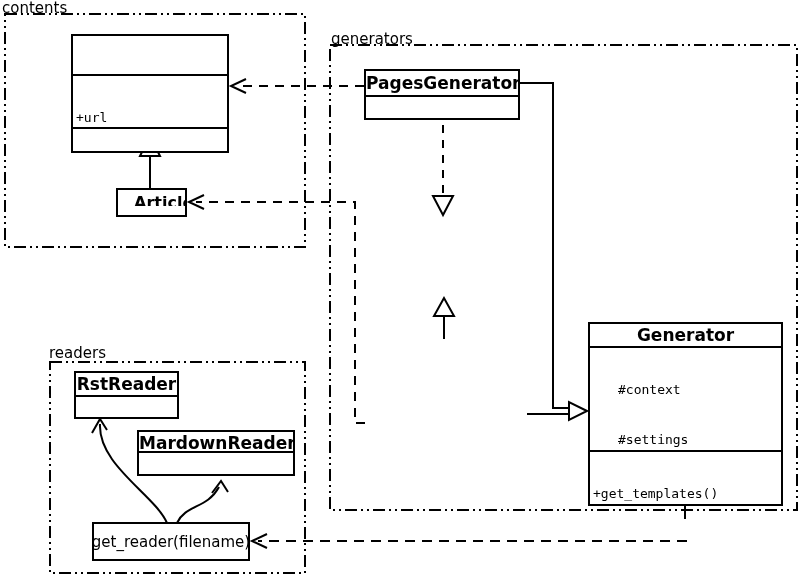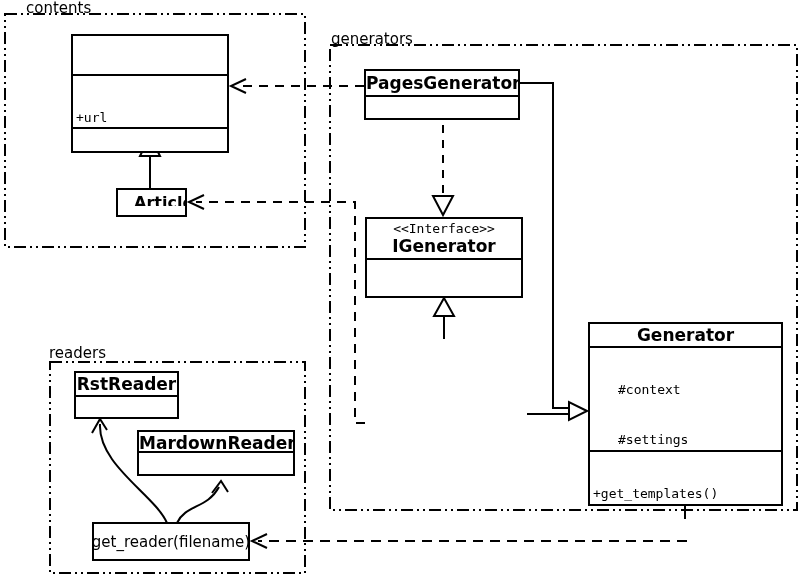--- a/index.html
+++ b/index.html
@@ -81,21 +81,21 @@
       <polyline points="92,433 100,419 107,430"></polyline>
     </g>
 
     
     <g stroke="#000" stroke-width="2" fill="none">
       <path d="M177,523 C186,504 207,509 219,487"></path>
       <polyline points="212,493 221,481 228,492"></polyline>
     </g>
   </svg>
 
-  <div class="pkg-label" style="left:2px;top:1px;margin-left:24px;">contents</div>
+  <div class="pkg-label" style="left:2px;top:1px;">contents</div>
   <div class="pkg-label" style="left:331px;top:32px;">generators</div>
   <div class="pkg-label" style="left:49px;top:346px;">readers</div>
 
   <div class="uml-class" style="left:71px;top:34px;width:158px;">
     <div class="members sep" style="height:49px;margin-top:38px;">
       <div>+url</div>
       
       
     </div>
     <div class="members sep" style="height:20px;">
@@ -107,30 +107,20 @@
     <div class="uml-title" style="height:16px;line-height:25px;font-size:16px;margin-left:16px;">Article</div>
   </div>
 
   <div class="uml-class" style="left:364px;top:69px;width:156px;">
     <div class="uml-title" style="height:24px;line-height:24px;">PagesGenerator</div>
     <div class="members sep" style="height:19px;">
       
     </div>
   </div>
 
-  <div class="uml-class" style="left:365px;top:217px;width:158px;">
-    <div style="height:39px;padding-top:2px;box-sizing:border-box;">
-      <div class="stereotype">&lt;&lt;Interface&gt;&gt;</div>
-      <div class="iface-name">IGenerator</div>
-    </div>
-    <div class="members sep" style="height:34px;">
-      <div>+generate_context()</div>
-      
-    </div>
-  </div>
 
 
   <div class="uml-class" style="left:588px;top:322px;width:195px;">
     <div class="uml-title" style="height:22px;line-height:22px;">Generator</div>
     <div class="members sep" style="height:100px;padding-left:28px;">
       <div>#context</div>
       <div>#settings</div>
       
       
       

